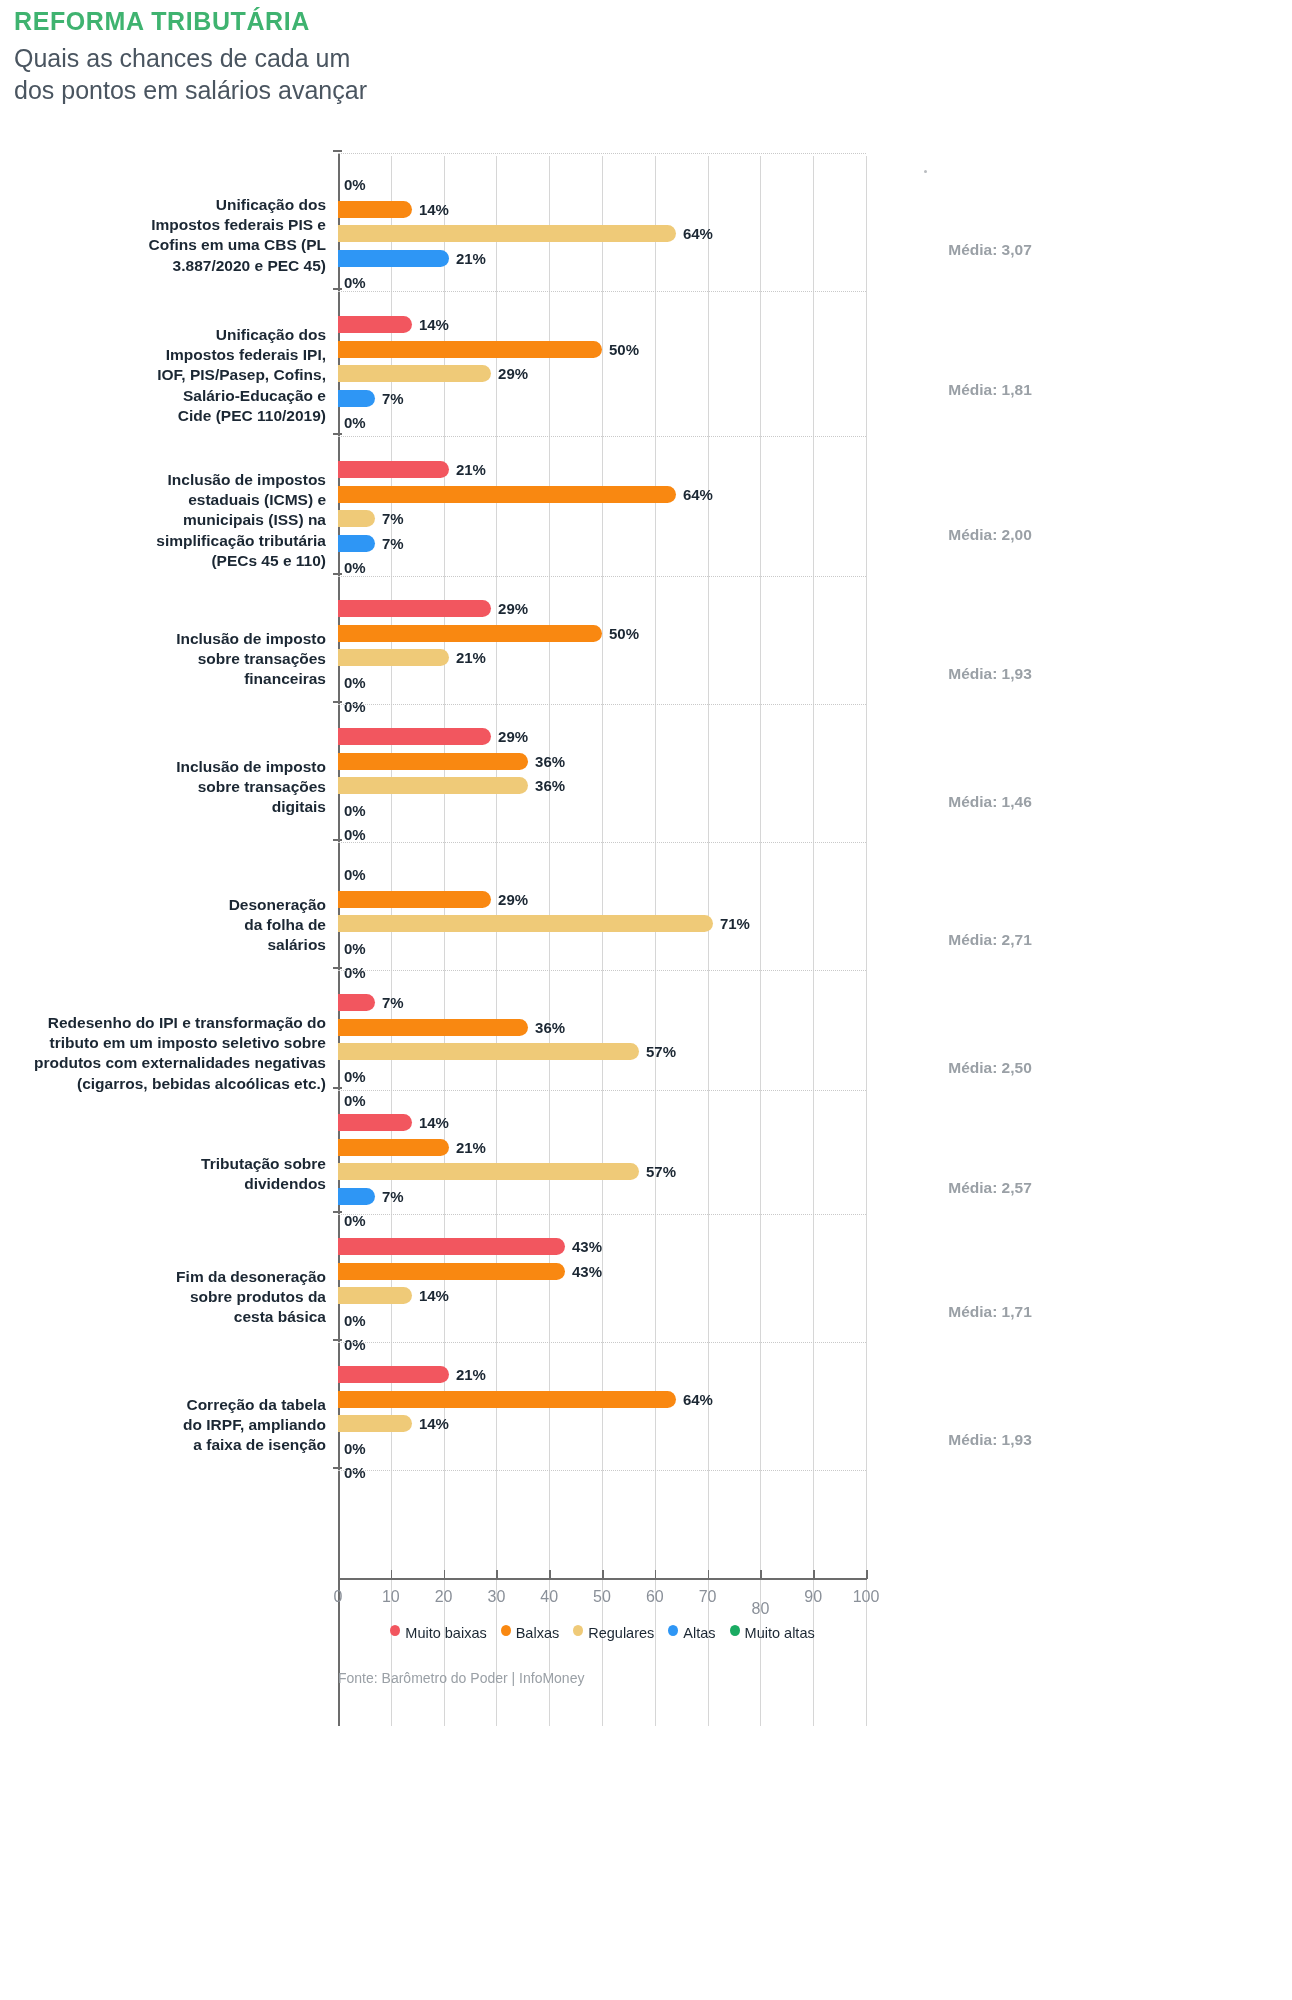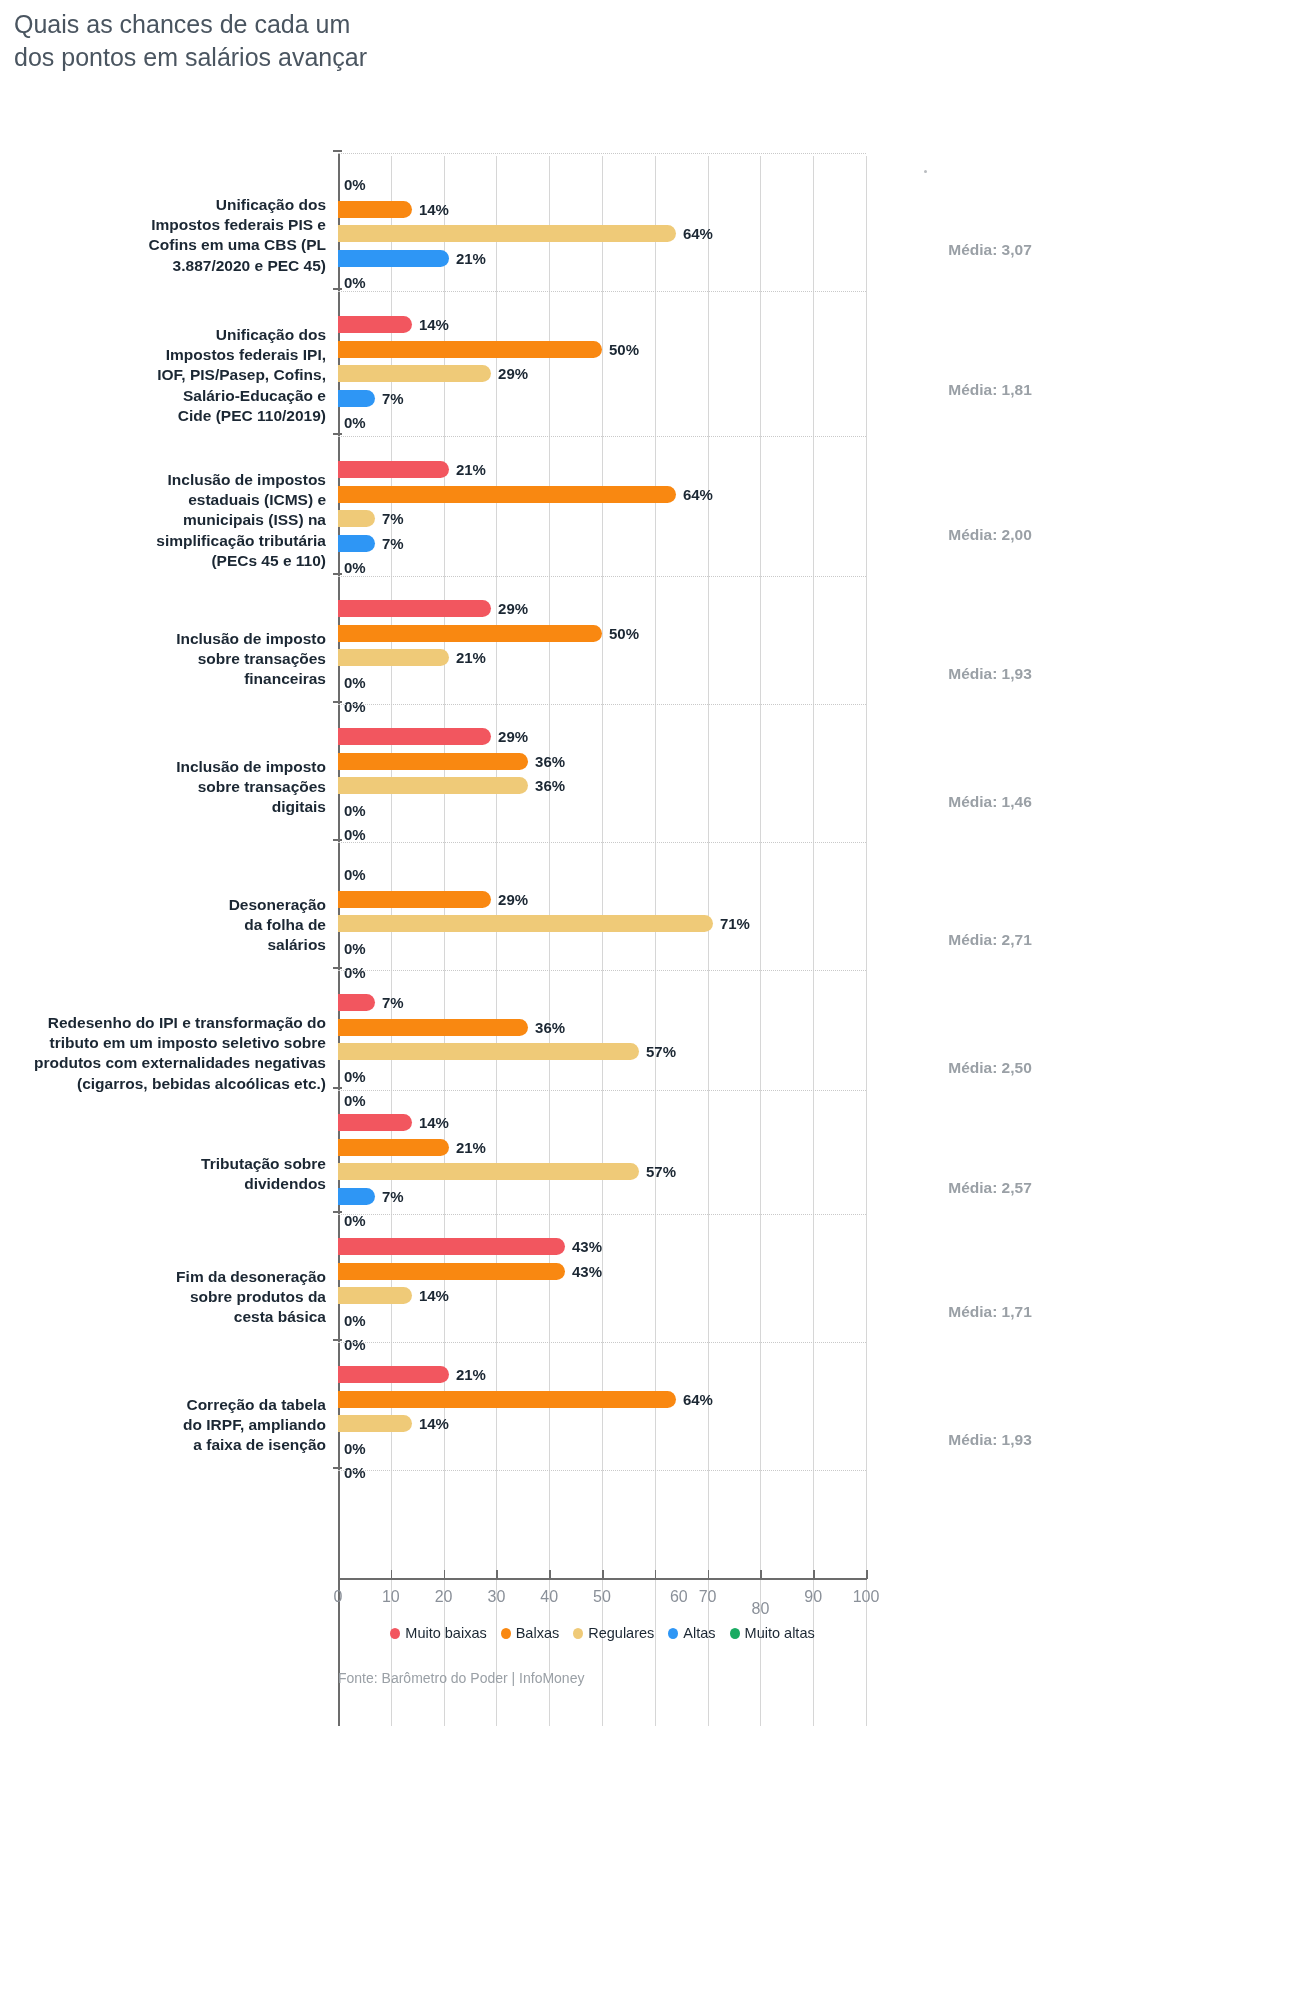--- a/index.html
+++ b/index.html
@@ -181,21 +181,21 @@
     left: 338px;
     top: 1625px;
     width: 529px;
     display: flex;
     justify-content: center;
     align-items: center;
     gap: 14px;
   }
   .legend-item {
     display: flex;
-    align-items: center;
+    align-items: flex-start;
     gap: 5px;
     font-size: 14.5px;
     color: #1b2733;
     font-weight: normal;
     white-space: nowrap;
   }
   .legend-dot {
     width: 10px;
     height: 11px;
     border-radius: 50%;
@@ -208,20 +208,21 @@
     left: 338px;
     top: 1670px;
     font-size: 14px;
     color: #9aa0a6;
   }
 </style>
 </head>
 <body>
 
 <div id="header">
+  <div id="kicker">REFORMA TRIBUTÁRIA</div>
   <div id="subtitle">Quais as chances de cada um
 dos pontos em salários avançar</div>
 </div>
 
 <div id="chart">
   <div id="labels">
       <div class="cat-label" style="top: 87.5px;">Unificação dos
 Impostos federais PIS e
 Cofins em uma CBS (PL
 3.887/2020 e PEC 45)</div>
@@ -406,21 +407,21 @@
     <div class="xtick-label" style="left: 390.8px;">10</div>
     <div class="xtick" style="left: 443.6px;"></div>
     <div class="xtick-label" style="left: 443.6px;">20</div>
     <div class="xtick" style="left: 496.4px;"></div>
     <div class="xtick-label" style="left: 496.4px;">30</div>
     <div class="xtick" style="left: 549.2px;"></div>
     <div class="xtick-label" style="left: 549.2px;">40</div>
     <div class="xtick" style="left: 602px;"></div>
     <div class="xtick-label" style="left: 602px;">50</div>
     <div class="xtick" style="left: 654.8px;"></div>
-    <div class="xtick-label" style="left: 654.8px; margin-left: 24px;">60</div>
+    <div class="xtick-label" style="left: 654.8px;">60</div>
     <div class="xtick" style="left: 707.6px;"></div>
     <div class="xtick-label" style="left: 707.6px;">70</div>
     <div class="xtick" style="left: 760.4px;"></div>
     <div class="xtick-label" style="left: 760.4px; margin-top: 12px;">80</div>
     <div class="xtick" style="left: 813.2px;"></div>
     <div class="xtick-label" style="left: 813.2px;">90</div>
     <div class="xtick" style="left: 866px;"></div>
     <div class="xtick-label" style="left: 866px;">100</div>
   </div>
 

